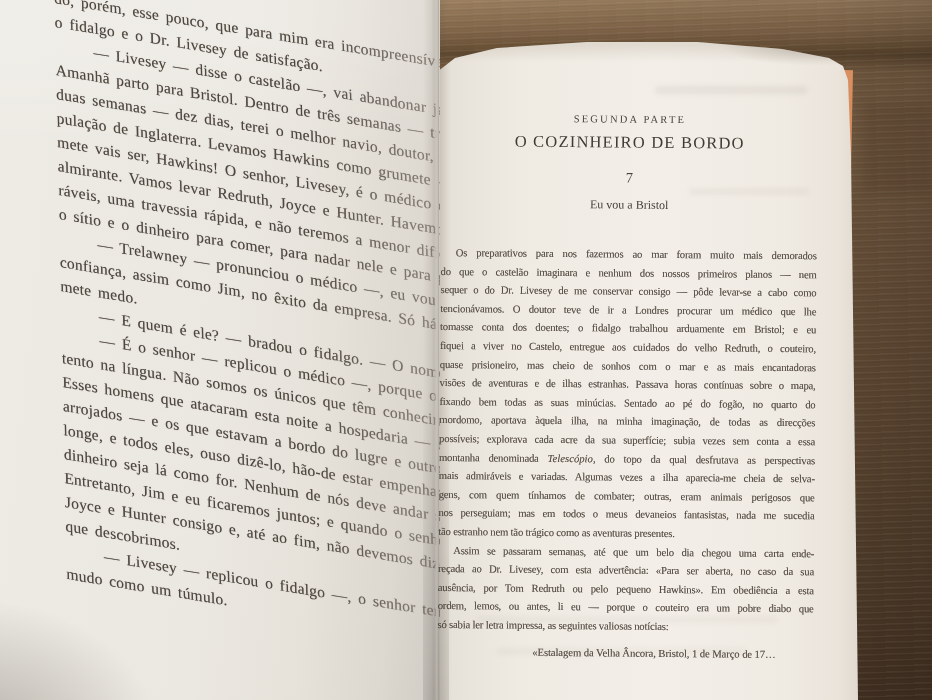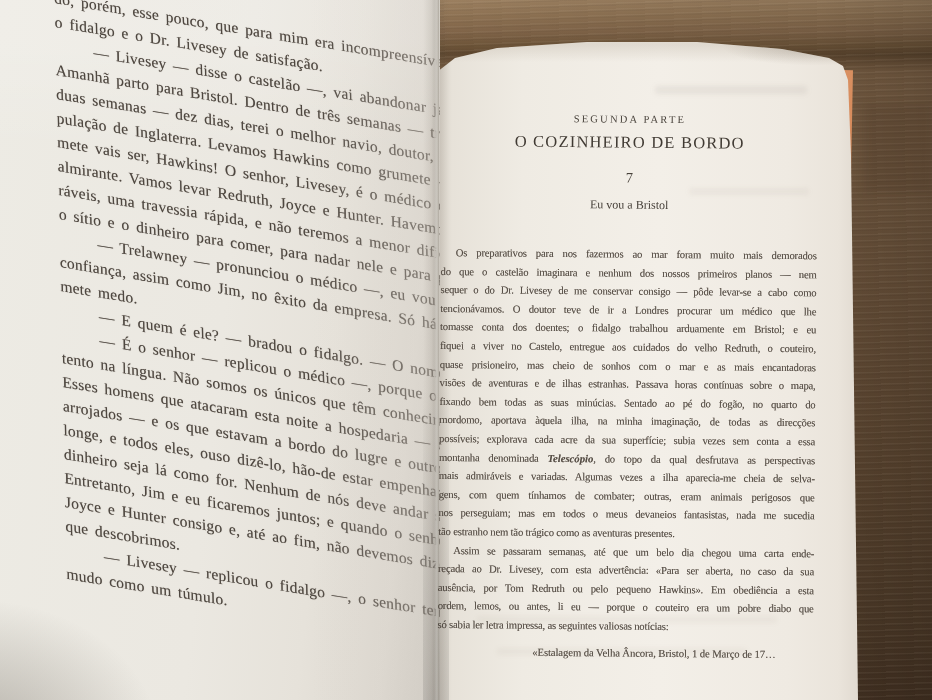--- a/index.html
+++ b/index.html
@@ -70,21 +70,21 @@
     transform:rotate(0.5deg);transform-origin:0 0;color:#564e46;
   }
   .part-label{text-align:center;font-size:10.5px;letter-spacing:2.2px;color:#4a443d;}
   .part-title{text-align:center;font-size:16.5px;letter-spacing:1.2px;color:#403a33;margin-top:8px;}
   .chapter-number{text-align:center;font-size:14.5px;color:#47413a;margin-top:17px;}
   .chapter-title{text-align:center;font-size:12px;color:#47413a;margin-top:11px;}
   .body-block{margin-top:32px;font-size:10.7px;line-height:18.6px;letter-spacing:-0.2px;text-shadow:0 0 0.5px rgba(92,82,72,0.5);}
   .jline{text-align:justify;text-align-last:justify;}
   .jline.last{text-align-last:left;}
   .jline.ind{text-indent:15px;}
-  .jline em{font-style:italic;letter-spacing:0;font-weight:bold;}
+  .jline em{font-style:italic;letter-spacing:0;}
   .letter-line{margin-top:12px;margin-left:95px;font-size:10.7px;letter-spacing:-0.1px;text-shadow:0 0 0.5px rgba(92,82,72,0.5);}
   
   .gutter{
     position:absolute;left:423px;top:0;width:26px;height:700px;z-index:6;pointer-events:none;
     background:
       linear-gradient(180deg, rgba(0,0,0,0) 55%, rgba(0,0,0,0.10) 100%),
       linear-gradient(90deg, rgba(80,70,58,0) 0%, rgba(80,70,58,0.10) 32%, rgba(58,50,41,0.22) 52%, rgba(92,82,70,0.10) 64%, rgba(92,82,70,0) 100%);
   }
 </style>
 </head>

